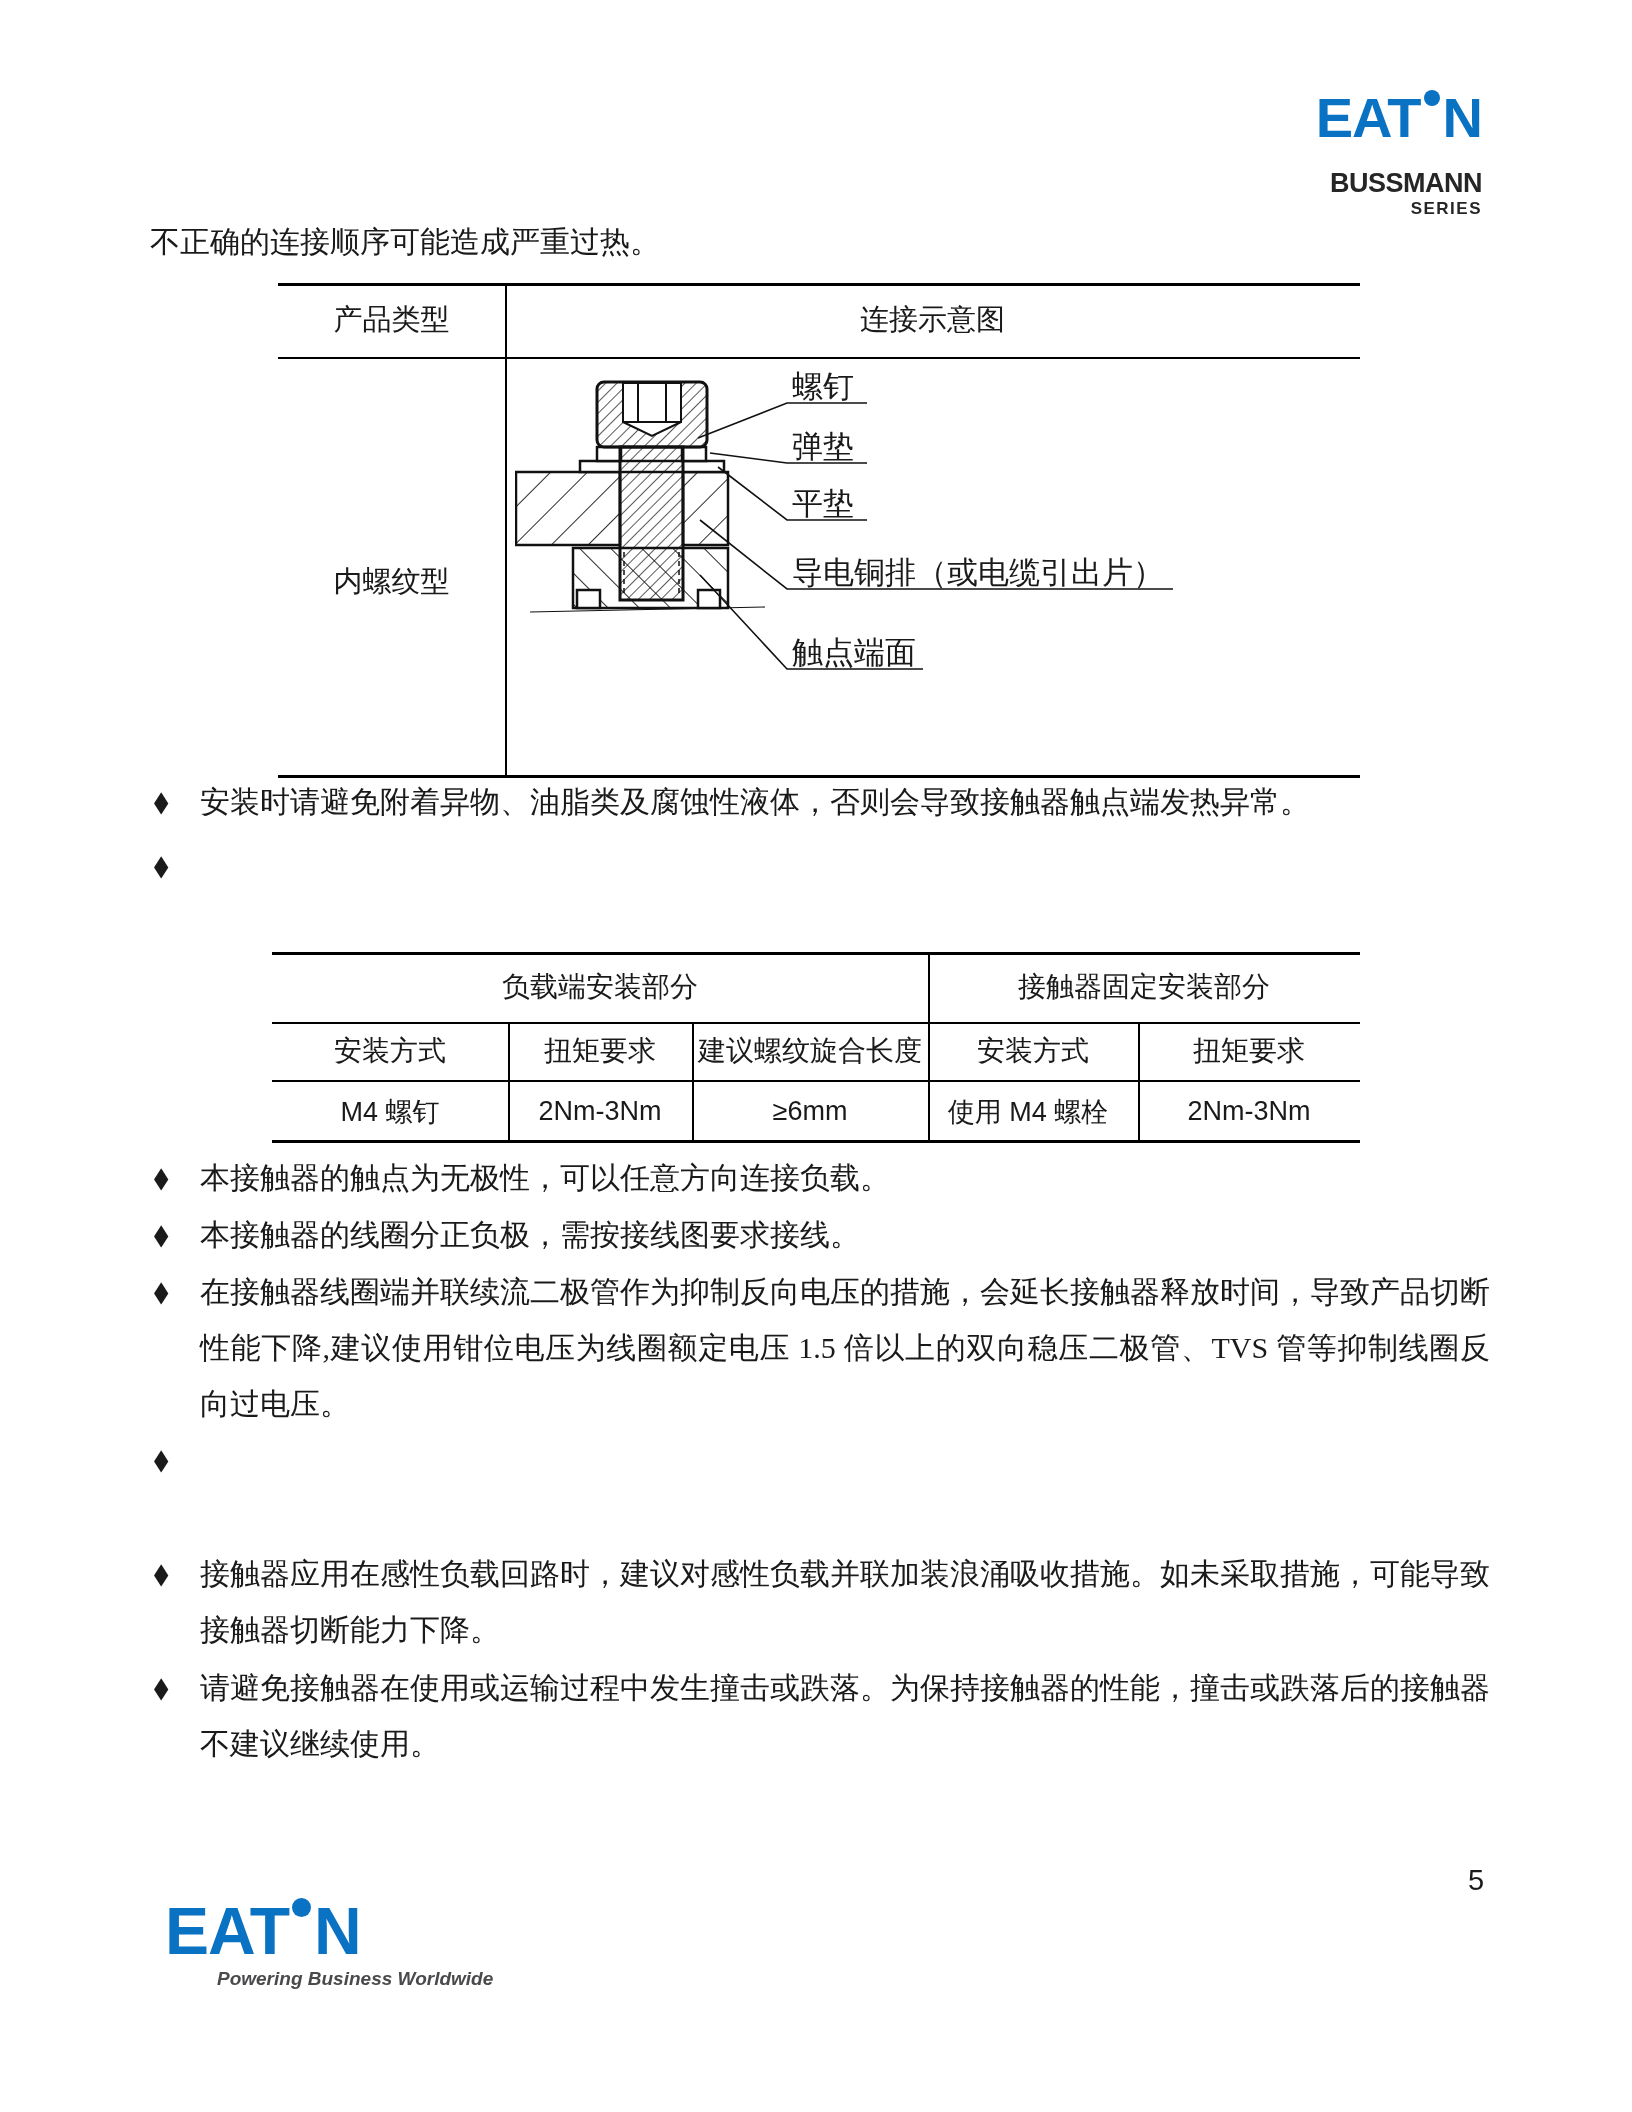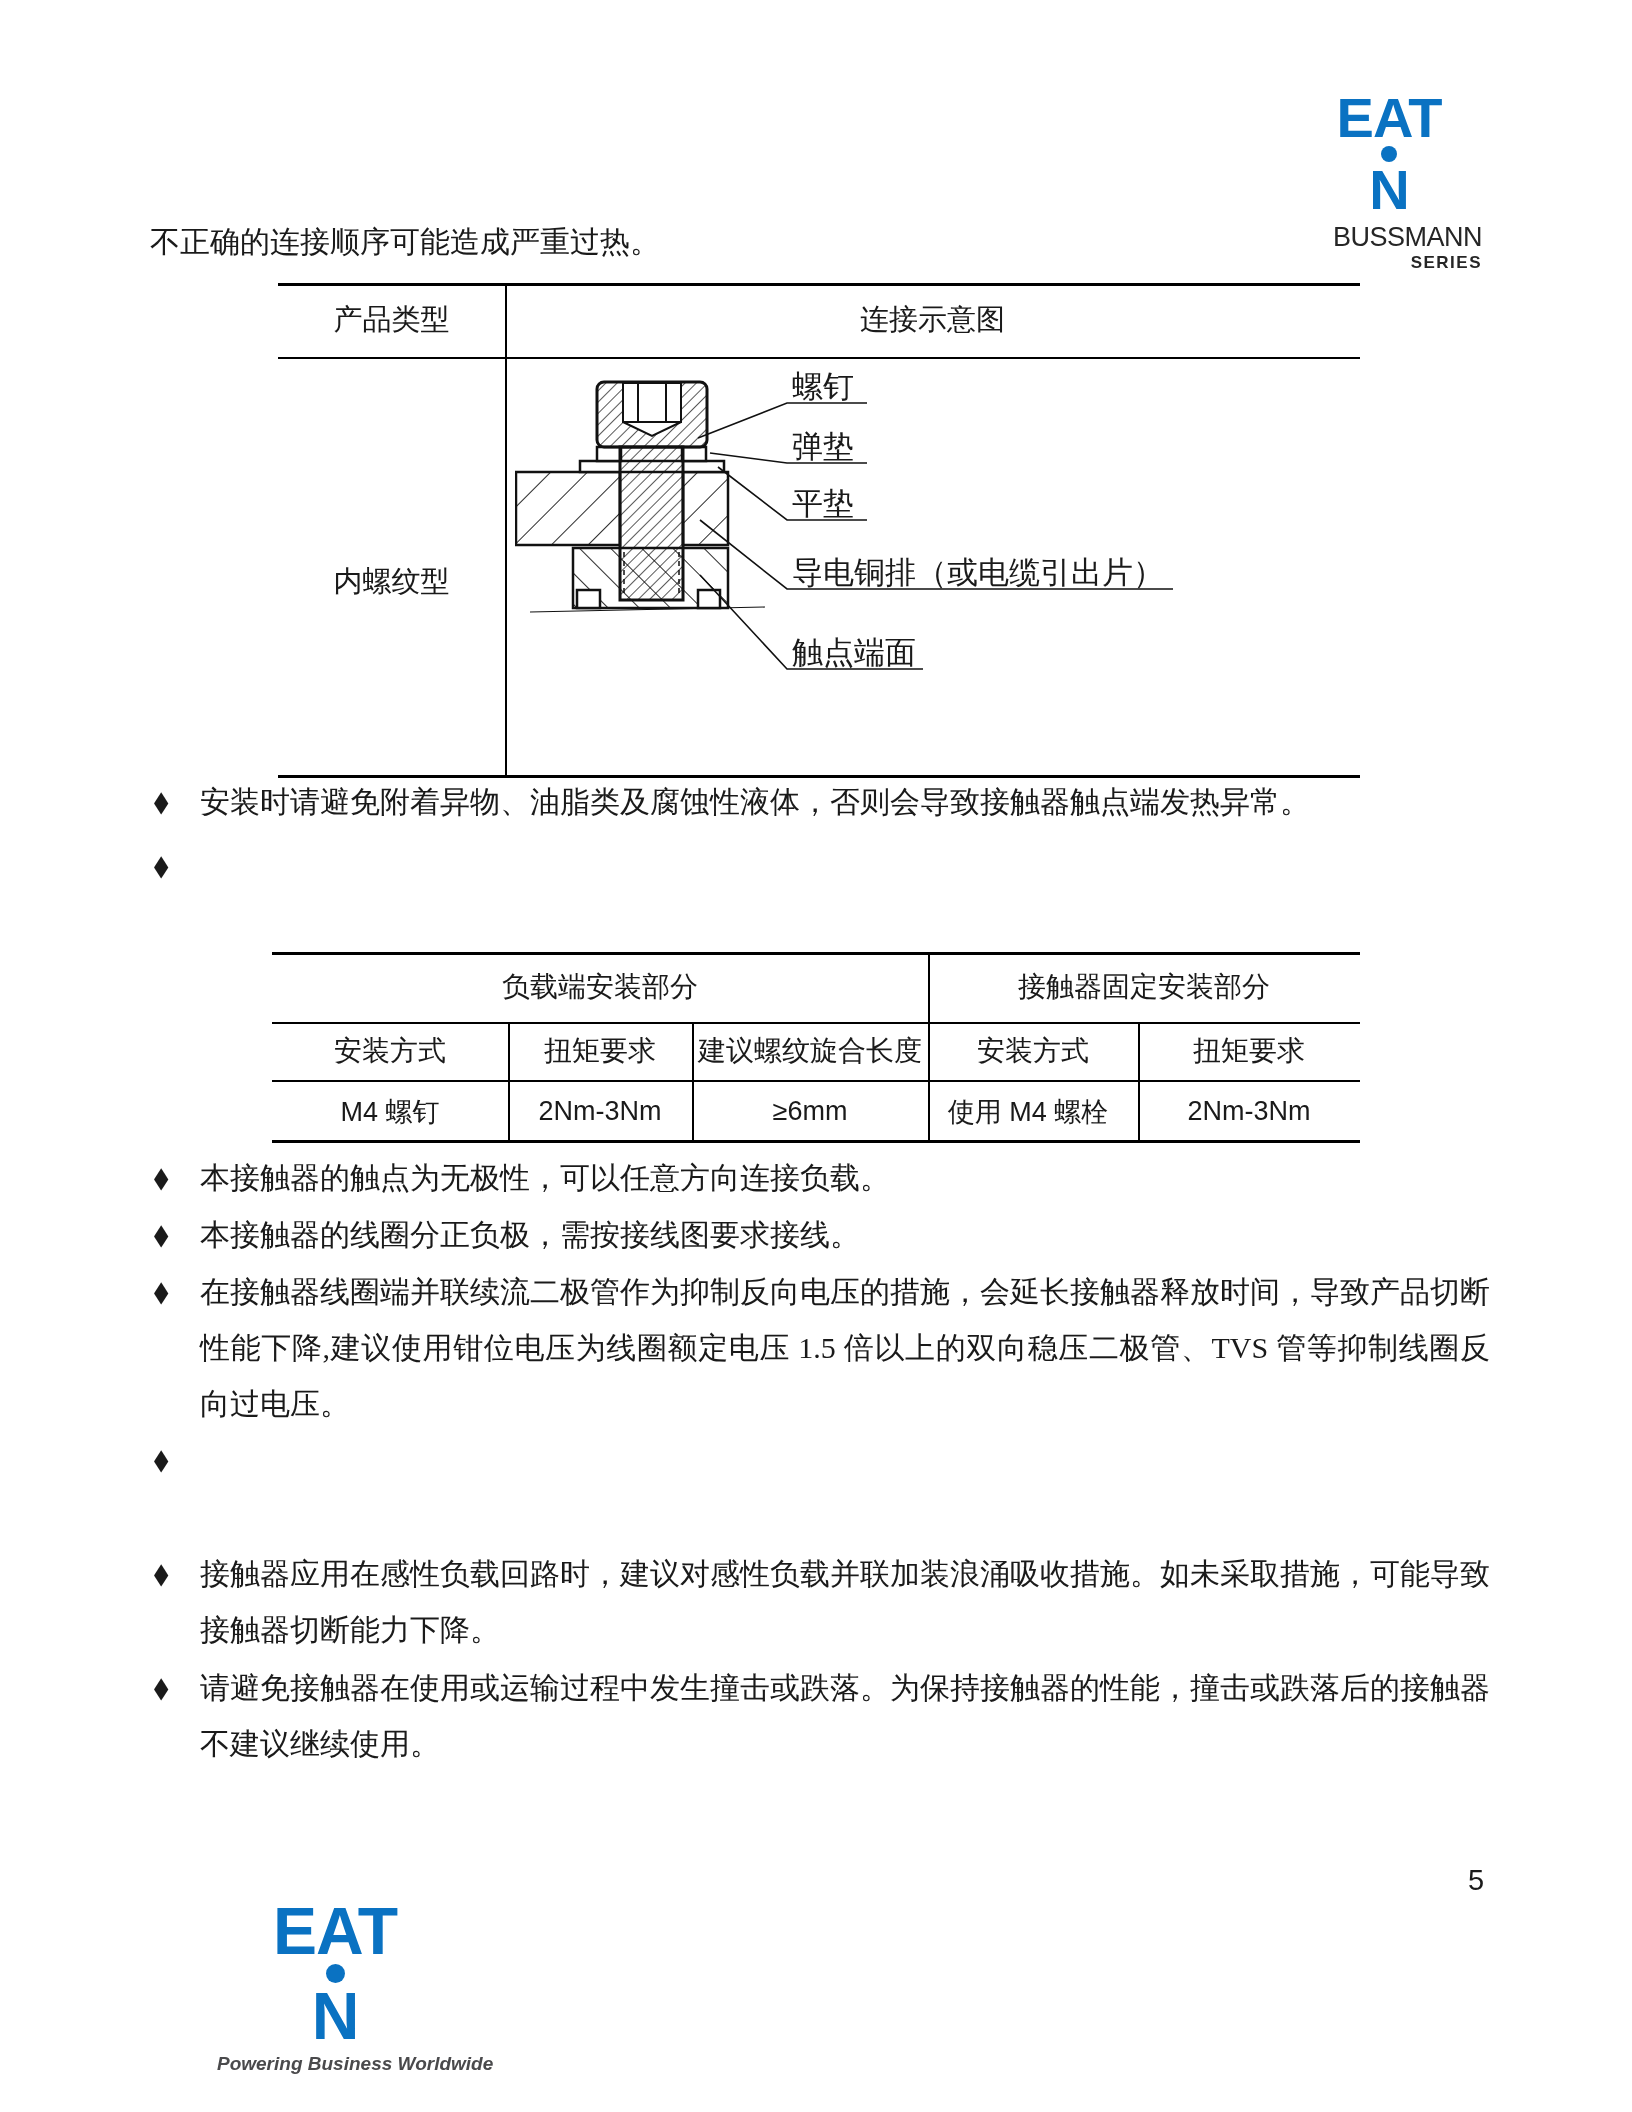--- a/index.html
+++ b/index.html
@@ -3,28 +3,28 @@
 <meta charset="utf-8">
 <style>
   html,body{margin:0;padding:0;background:#e8e8e8;}
   .page{
     position:relative; width:1632px; height:2112px; background:#ffffff;
     font-family:"Liberation Serif","DejaVu Serif",serif; color:#1a1a1a;
     overflow:hidden; margin:0 auto;
   }
   
   .logo-top{position:absolute; left:1296px; top:90px; width:186px; text-align:right;}
-  .eaton-word{display:flex; align-items:center; justify-content:flex-end;
+  .eaton-word{display:flex; align-items:flex-start; justify-content:flex-end;
     font-family:"Liberation Sans","DejaVu Sans",sans-serif; font-weight:800;
-    letter-spacing:-1px; line-height:1;flex-direction:column;}
+    letter-spacing:-1px; line-height:1;}
   .logo-top .eaton-word{font-size:56px;}
   .eaton-dot{display:inline-block; border-radius:50%; margin:0 3px;}
   .logo-top .eaton-dot{width:16px; height:16px;}
-  .bussmann{font-family:"Liberation Sans","DejaVu Sans",sans-serif; font-weight:400;
-    font-size:27px; color:#262626; letter-spacing:-0.5px; margin-top:6px; line-height:1;}
+  .bussmann{font-family:"Liberation Sans","DejaVu Sans",sans-serif; font-weight:700;
+    font-size:27px; color:#262626; letter-spacing:-0.5px; margin-top:24px; line-height:1;}
   .series{font-family:"Liberation Sans","DejaVu Sans",sans-serif; font-weight:600;
     font-size:17px; color:#262626; letter-spacing:1.5px; margin-top:3px; line-height:1;}
   
   .intro{position:absolute; left:150px; top:222px; font-size:30px; line-height:40px;}
   
   .t1{position:absolute; left:278px; top:283px; width:1082px; height:495px;}
   .hline{position:absolute; left:0; right:0; background:#000;}
   .vline{position:absolute; background:#000;}
   .t1 .top{top:0; height:3px;}
   .t1 .mid{top:74px; height:2px;}

